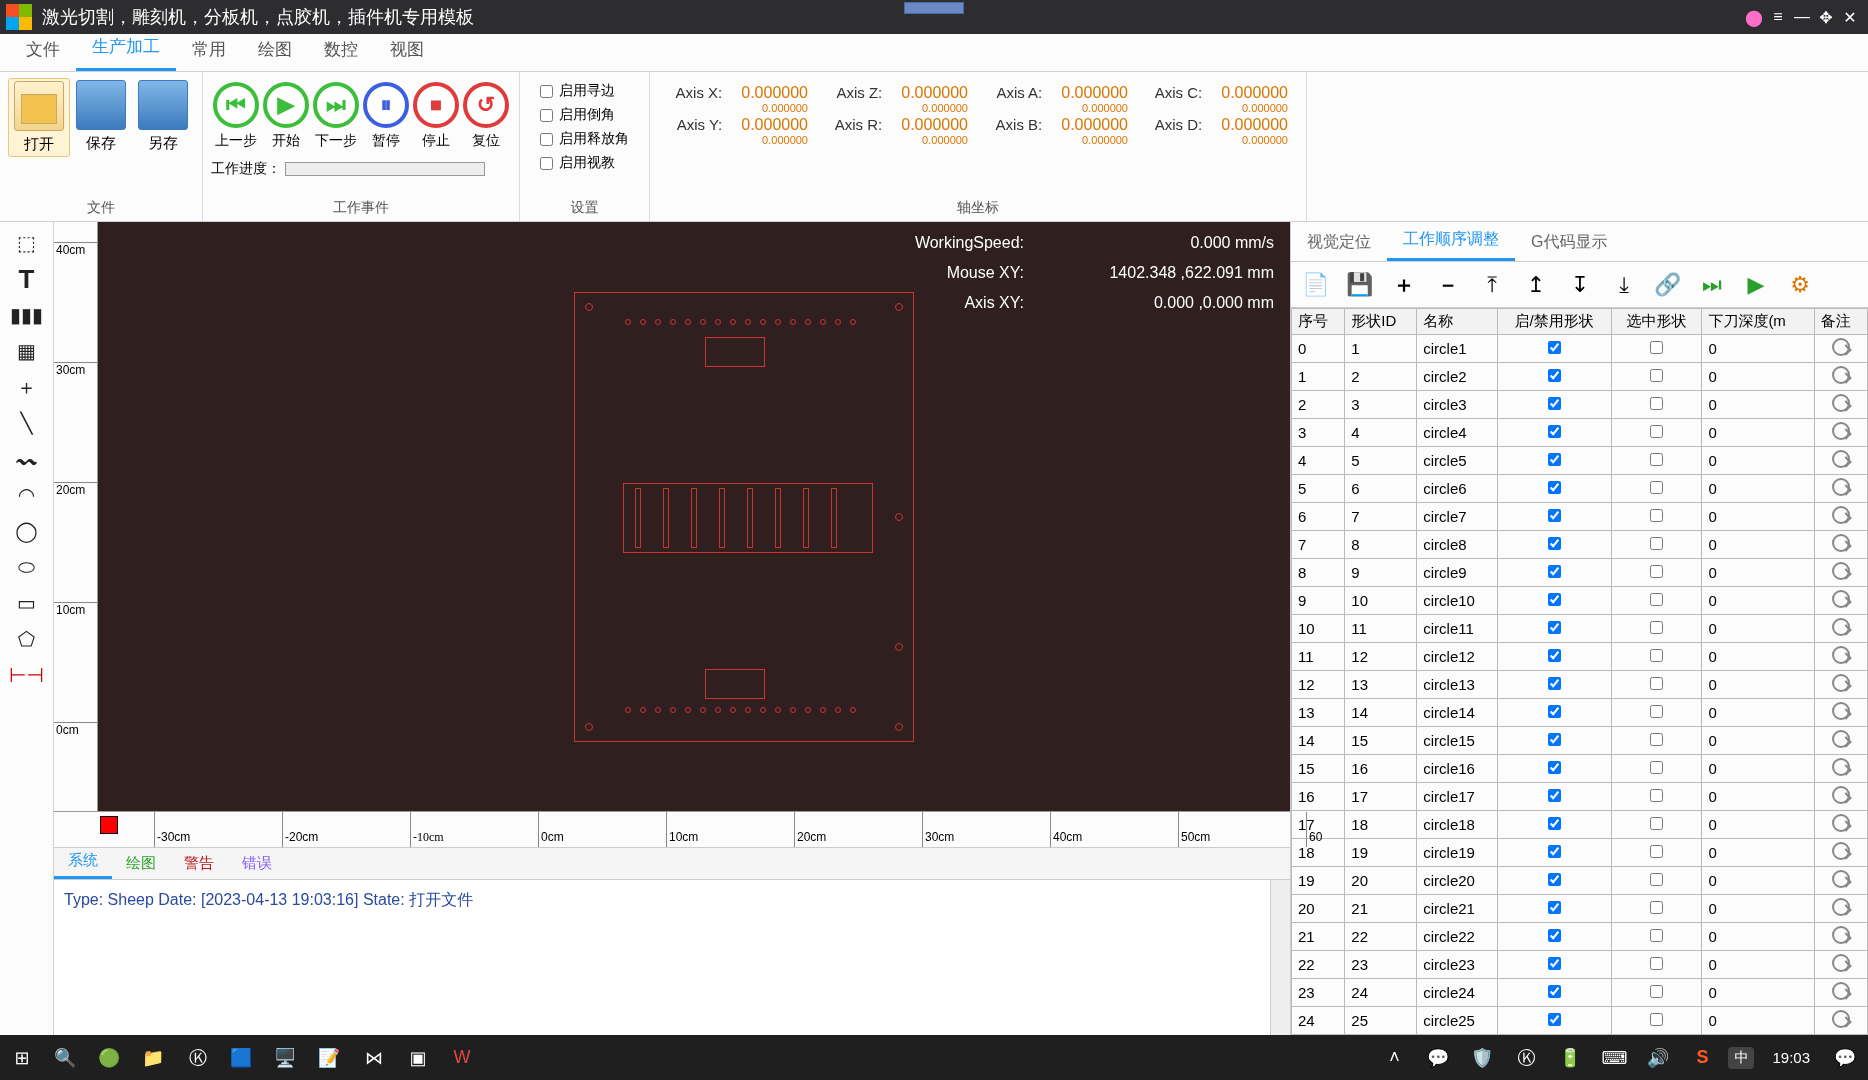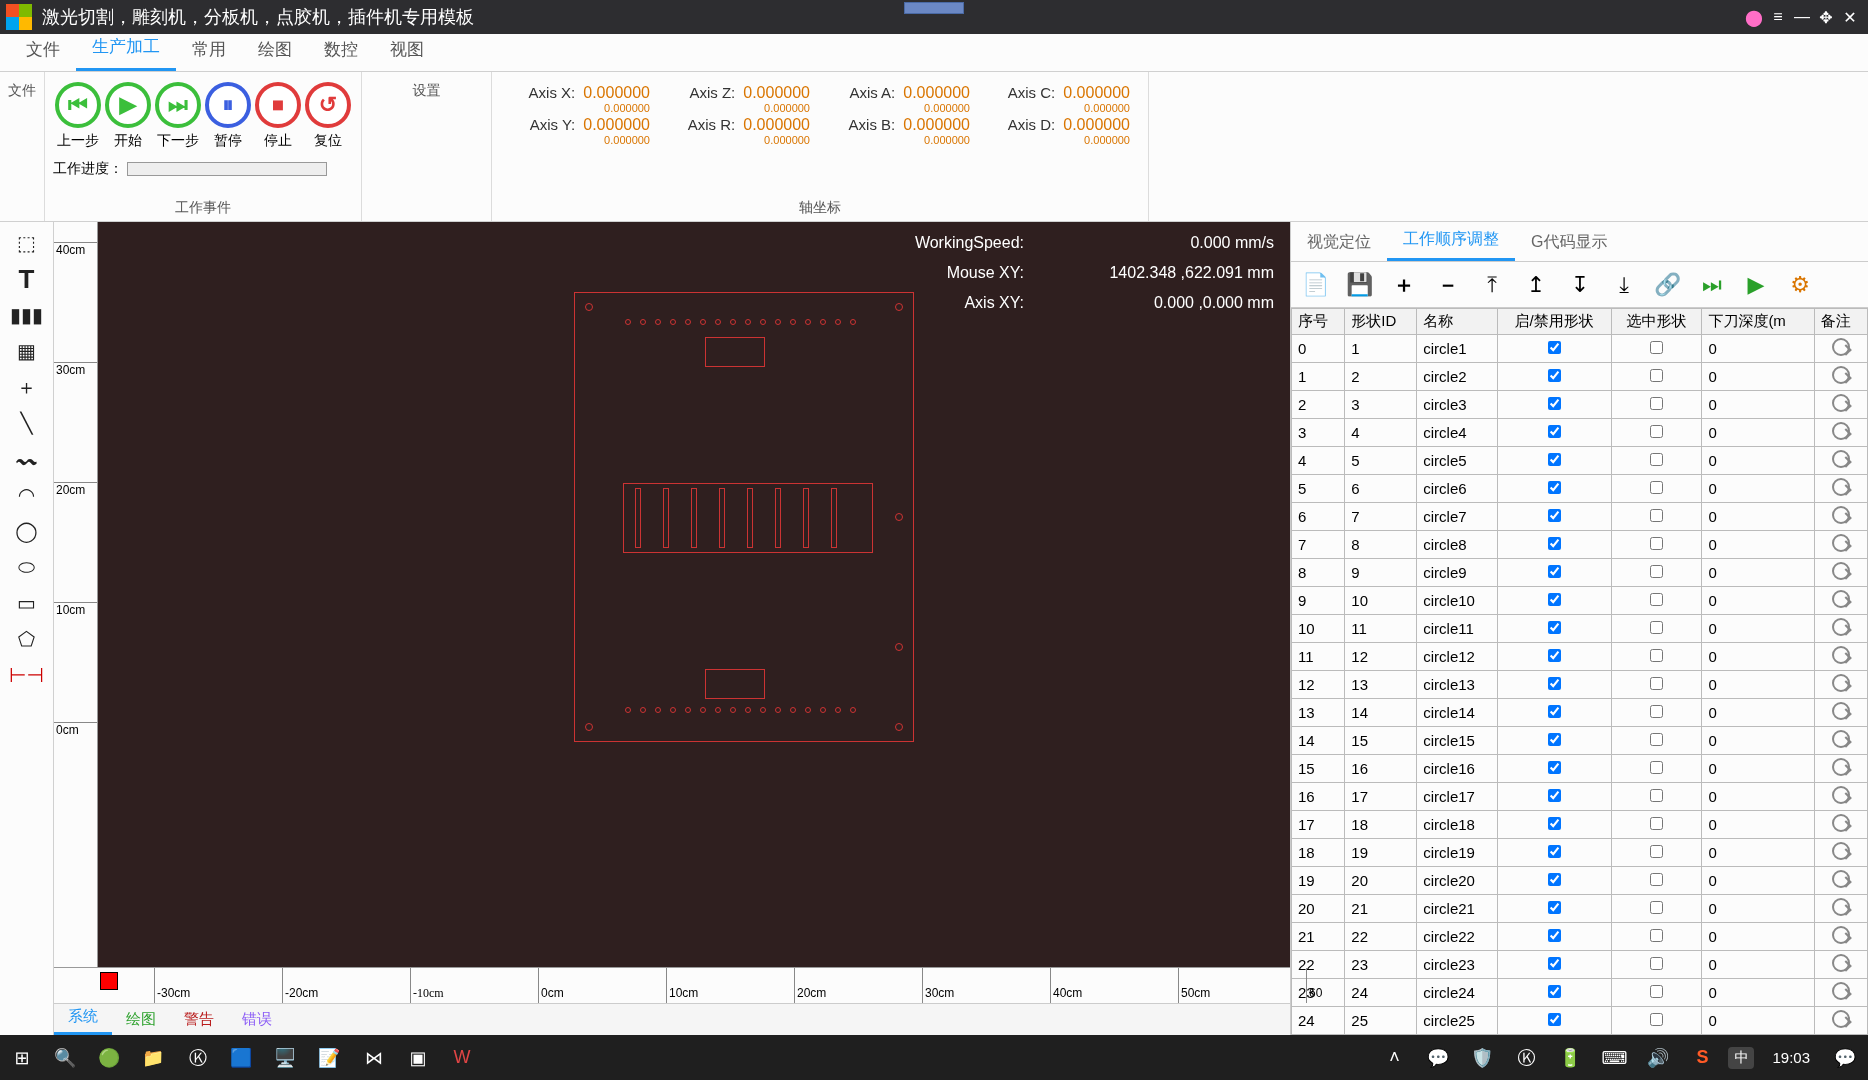--- a/index.html
+++ b/index.html
@@ -31,21 +31,21 @@
 .circbtn { width: 46px; height: 46px; border-radius: 50%; border: 4px solid; display: flex; align-items: center; justify-content: center; font-size: 22px; margin: 4px 2px; cursor: pointer; background:#fff; font-weight:bold;}
 .circbtn.green { border-color: #3bbf3b; color: #3bbf3b; }
 .circbtn.yellow { border-color: #3b5fe0; color: #3b5fe0; }
 .circbtn.red { border-color: #e03b3b; color: #e03b3b; }
 .progress-row{display:flex;align-items:center;margin-top:10px;font-size:14px;}
 .progress-row .bar{width:200px;height:14px;border:1px solid #999;background:#eee;margin-left:4px;}
 .settings-col{display:flex;flex-direction:column;gap:6px;font-size:14px;padding-top:4px;}
 .settings-col label{display:flex;align-items:center;gap:6px;}
 .axis-grid{display:grid;grid-template-columns:repeat(4, 140px);gap:2px 20px;padding:6px 10px;}
 .axis-cell{display:flex;flex-direction:column;align-items:flex-end;font-size:15px;}
-.axis-cell .top{display:flex;gap:8px;align-items:baseline;}
+.axis-cell .top{display:flex;gap:19px;align-items:baseline;}
 .axis-cell .top .k{font-size:15px;color:#333;}
 .axis-cell .top .v{color:#d97500;font-size:16px;}
 .axis-cell .sub{color:#d97500;font-size:11px;}
 
 
 .workspace { position: absolute; top: 222px; left: 0; right: 0; bottom: 45px; display: flex; }
 .tool-strip { width: 54px; background: #fcfcfc; border-right: 1px solid #d0d0d0; display: flex; flex-direction: column; align-items: center; gap: 6px; padding-top: 6px; }
 .tool-strip .t { width: 36px; height: 30px; display: flex; align-items: center; justify-content: center; font-size: 20px; cursor: pointer; color: #222; }
 .canvas-wrap { flex: 1; display: flex; flex-direction: column; }
 .canvas-area { flex: 1; position: relative; background: #2f1f1f; overflow: hidden; }
@@ -115,20 +115,34 @@
     <div class="tab">文件</div>
     <div class="tab active">生产加工</div>
     <div class="tab">常用</div>
     <div class="tab">绘图</div>
     <div class="tab">数控</div>
     <div class="tab">视图</div>
   </div>
 
 <div class="ribbon">
   <div class="rgroup">
+    <div class="body">
+      <div class="bigbtn open" style="background:#fff3d6;border:1px solid #e6c87a;border-radius:3px;">
+        <div class="ico"></div>
+          <div class="lbl">打开</div>
+      </div>
+      <div class="bigbtn save">
+        <div class="ico"></div>
+          <div class="lbl">保存</div>
+      </div>
+      <div class="bigbtn saveas">
+        <div class="ico"></div>
+          <div class="lbl">另存</div>
+      </div>
+    </div>
     <div class="glabel">文件</div>
   </div>
 
   <div class="rgroup">
     <div class="body" style="flex-direction:column">
       <div style="display:flex">
         <div style="display:flex;flex-direction:column;align-items:center">
             <div class="circbtn green">⏮</div>
             <div class="lbl">上一步</div>
           </div>
@@ -155,20 +169,38 @@
       </div>
       <div class="progress-row">
         <span>工作进度：</span>
         <div class="bar"></div>
       </div>
     </div>
     <div class="glabel">工作事件</div>
   </div>
 
   <div class="rgroup" style="min-width:130px">
+    <div class="body settings-col">
+      <label>
+          <input type="checkbox" style="">
+          <span>启用寻边</span>
+        </label>
+      <label>
+          <input type="checkbox" style="">
+          <span>启用倒角</span>
+        </label>
+      <label>
+          <input type="checkbox" style="">
+          <span>启用释放角</span>
+        </label>
+      <label>
+          <input type="checkbox" style="">
+          <span>启用视教</span>
+        </label>
+    </div>
     <div class="glabel">设置</div>
   </div>
 
   <div class="rgroup" style="flex:0 0 auto">
     <div class="body">
         <div class="axis-grid" id="axisgrid">
           <div class="axis-cell">
             <div class="top">
               <span class="k">Axis X:</span>
               <span class="v">0.000000</span>
@@ -334,20 +366,24 @@
         <div class="tick" style="left: 996px;">40cm</div>
         <div class="tick" style="left: 1124px;">50cm</div>
         <div class="tick" style="left: 1252px;">60</div>
       </div>
     <div class="bottom-tabs" id="btabs">
         <div class="bt sys">系统</div>
         <div class="bt green">绘图</div>
         <div class="bt orange">警告</div>
         <div class="bt red">错误</div>
       </div>
+    <div class="log-area">
+      <span>Type: Sheep   Date: [2023-04-13 19:03:16]   State: 打开文件</span>
+      <div class="scroll"></div>
+    </div>
   </div>
 
   <div class="rightpanel">
     <div class="rp-tabs" id="rptabs">
         <div class="rt">视觉定位</div>
         <div class="rt active">工作顺序调整</div>
         <div class="rt">G代码显示</div>
       </div>
     <div class="rp-toolbar">
       <div class="rtb">📄</div>

